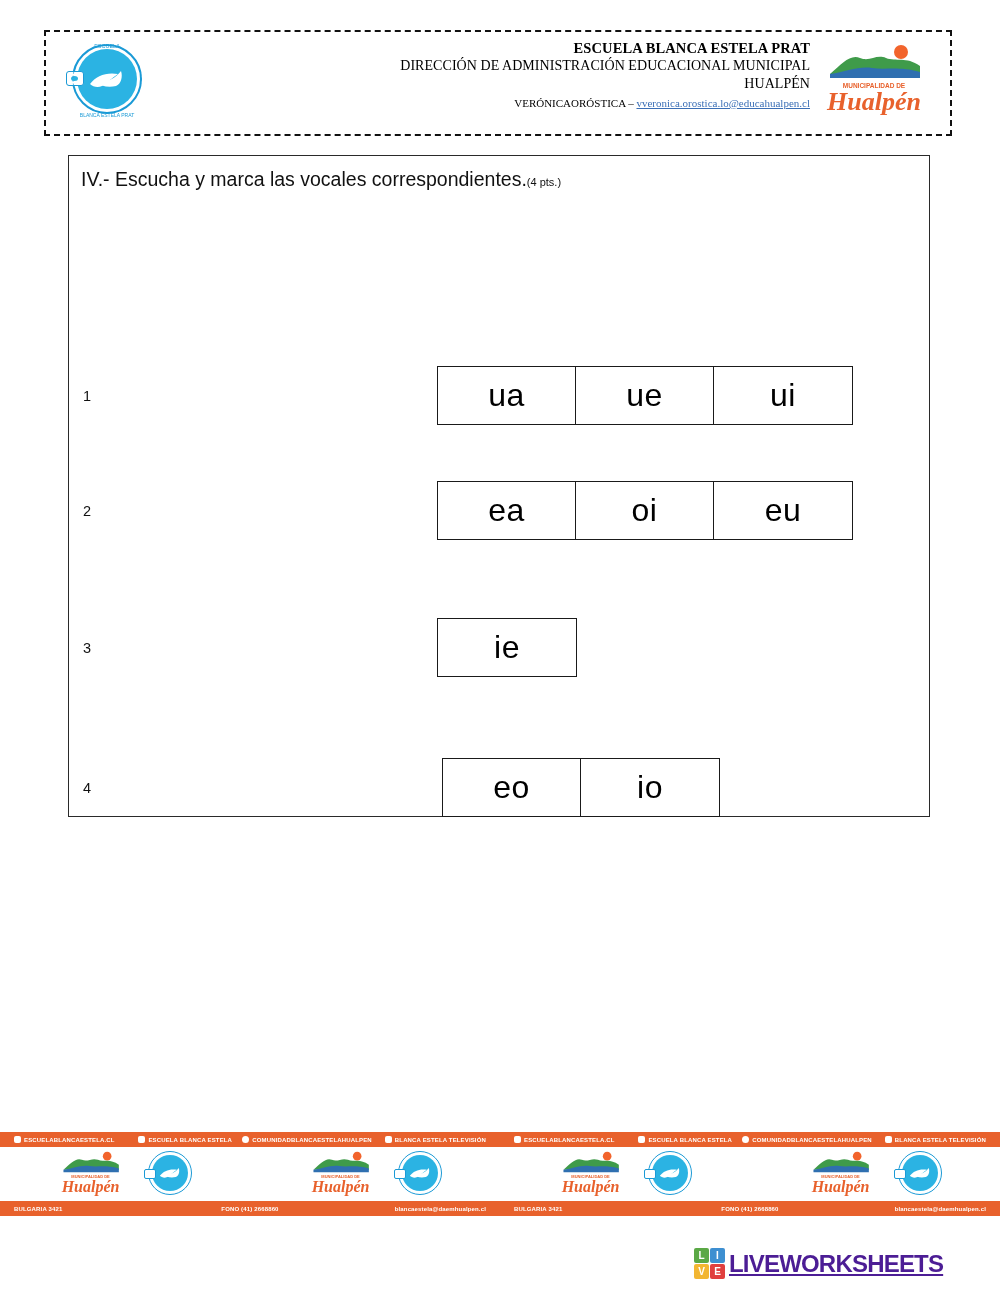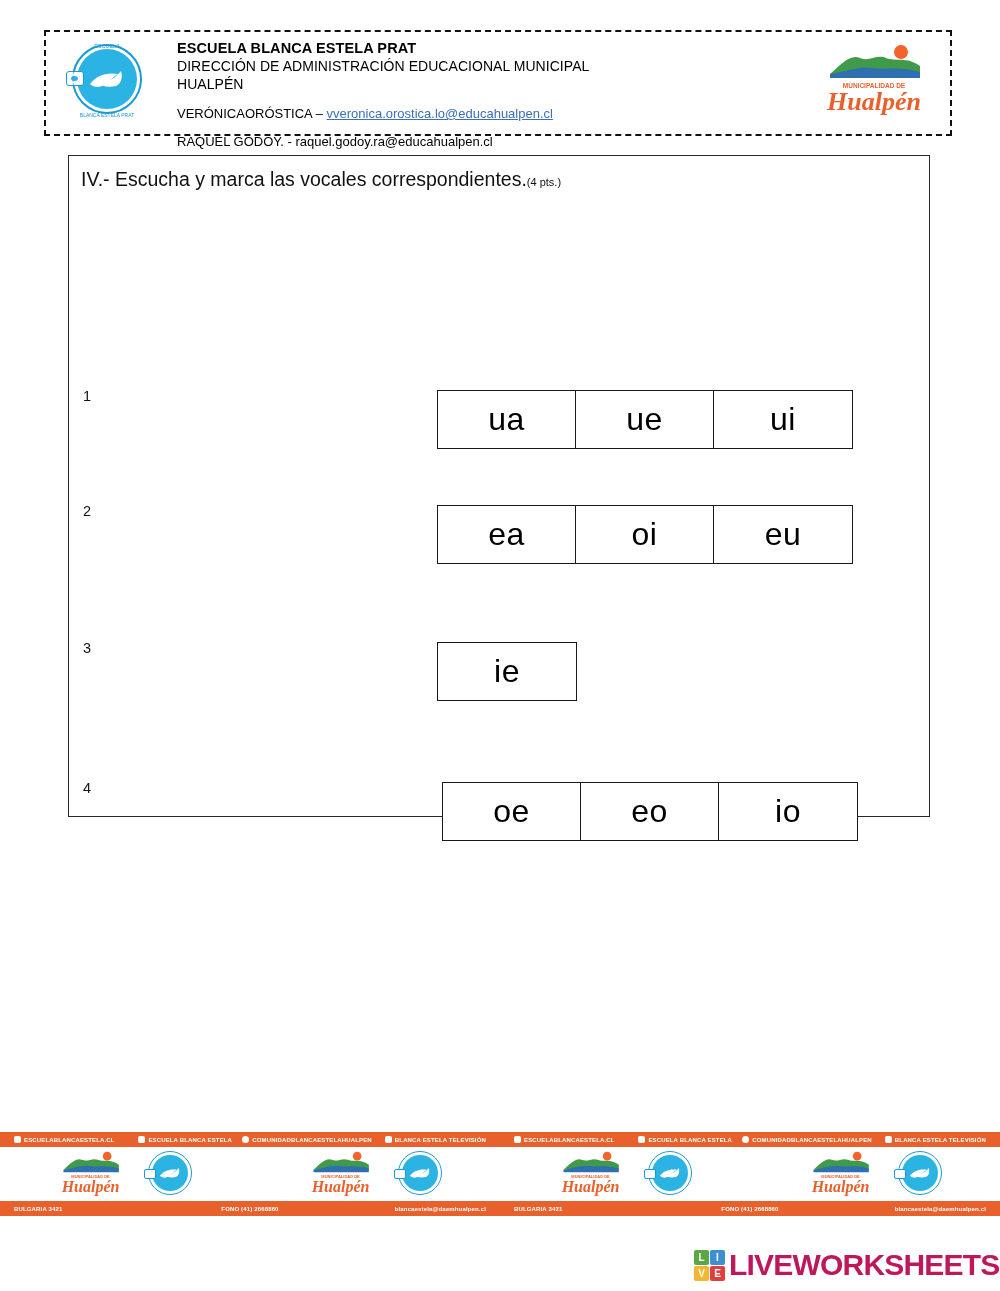--- a/index.html
+++ b/index.html
@@ -83,38 +83,39 @@
     height: 78px;
   }
   .muni-logo svg { position: absolute; left: 0; top: 0; }
 
   
   .header-text {
     position: absolute;
     left: 131px;
     right: 140px;
     top: 8px;
-    text-align: left;
+    text-align: right;
     color: #000000;
+    font-family: Liberation Serif, serif;
   }
   .h-title {
     font-size: 14.5px;
     font-weight: bold;
     letter-spacing: .1px;
     line-height: 17px;
   }
   .h-sub {
     font-size: 14px;
     line-height: 18px;
     letter-spacing: .05px;
   }
   .h-small {
-    font-size: 13px;
+    font-size: 11px;
     line-height: 13.5px;
-    margin-top: 14px;
+    margin-top: 4px;
   }
   .h-link {
     color: #3b6fb6;
     text-decoration: underline;
   }
   .h-plain { color: #000000; }
 
   
   .content-frame {
     position: absolute;
@@ -151,21 +152,20 @@
     font-size: 14.5px;
     color: #111111;
   }
   .opt-table {
     position: absolute;
     top: 0;
     display: flex;
     border: 1.5px solid #1a1a1a;
     box-sizing: border-box;
     background: #ffffff;
-    margin-top: 24px;
   }
   .opt-cell {
     width: 138px;
     height: 57px;
     display: flex;
     align-items: center;
     justify-content: center;
     border-right: 1.5px solid #1a1a1a;
     box-sizing: border-box;
     font-size: 32px;
@@ -277,24 +277,25 @@
   .lw-tile {
     display: flex;
     align-items: center;
     justify-content: center;
     font-size: 10px;
     font-weight: bold;
     color: #ffffff;
     border-radius: 2px;
   }
   .lw-word {
-    font-size: 30px;
+    font-size: 24px;
     font-weight: bold;
-    color: #be185d;
+    color: #4c1d95;
     letter-spacing: -0.8px;
+    text-decoration: underline;
   }
 </style>
 </head>
 <body>
 
 <div class="header-box">
   <div class="header-inner">
 
     <div class="school-logo">
       <div class="ring"></div>
@@ -320,23 +321,20 @@
     </div>
 
     <div class="header-text">
       <div class="h-title">ESCUELA BLANCA ESTELA PRAT</div>
       <div class="h-sub">DIRECCIÓN DE ADMINISTRACIÓN EDUCACIONAL MUNICIPAL</div>
       <div class="h-sub">HUALPÉN</div>
 
       <div class="h-small">
         <span class="h-plain">VERÓNICAORÓSTICA</span><span class="h-plain"> – </span><span class="h-link">vveronica.orostica.lo@educahualpen.cl</span>
       </div>
-      <div class="h-small">
-        <span class="h-plain">RAQUEL GODOY.</span><span class="h-plain"> - </span><span class="h-plain">raquel.godoy.ra@educahualpen.cl</span>
-      </div>
     </div>
 
   </div>
 </div>
 
 <div class="content-frame">
   <div class="instruction">
     <span>IV.- Escucha y marca las vocales correspondientes.</span><span class="pts">(4 pts.)</span>
   </div>
 
@@ -363,21 +361,20 @@
     <div class="qrow" style="top:462px;">
       <div class="qnum">3</div>
       <div class="opt-table" style="left:368px;">
         <div class="opt-cell">ie</div>
       </div>
     </div>
 
     <div class="qrow" style="top:602px;">
       <div class="qnum">4</div>
       <div class="opt-table" style="left:373px;">
-        <div class="opt-cell">oe</div>
         <div class="opt-cell">eo</div>
         <div class="opt-cell">io</div>
       </div>
     </div>
 
   </div>
 </div>
 
 <div class="footer-banner">
 

